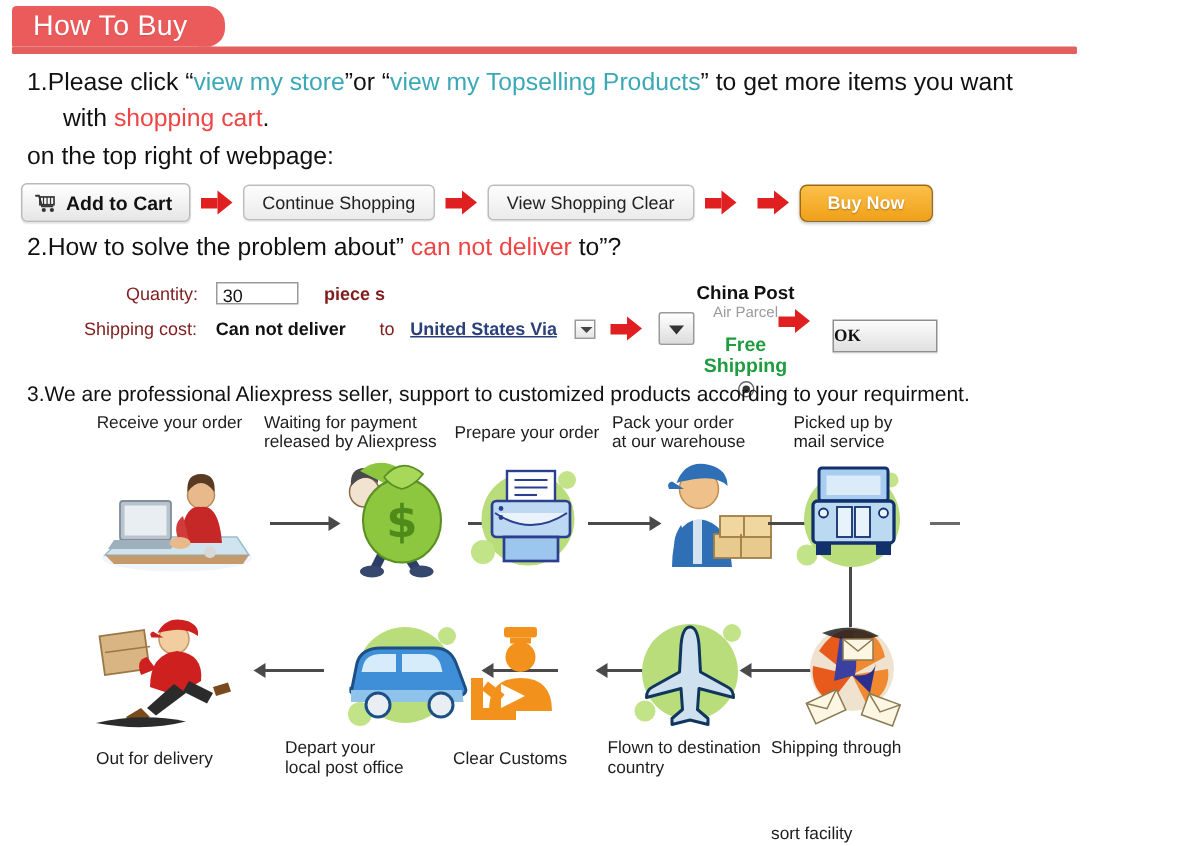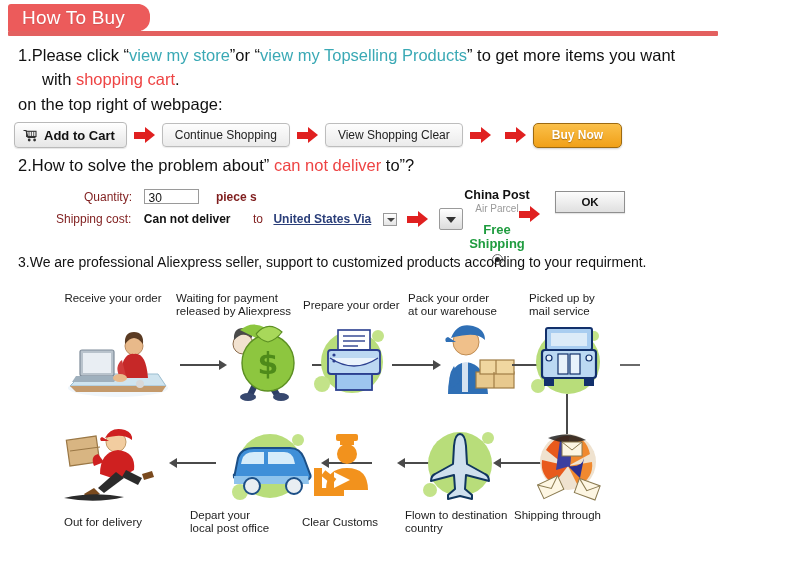--- a/index.html
+++ b/index.html
@@ -116,31 +116,31 @@
   .post-l1{font-size:12.5px;font-weight:bold;color:#111;line-height:14px;}
   .post-l2{font-size:10px;color:#9a9a9a;line-height:13px;}
   .free{font-size:13px;font-weight:bold;color:#1f9c3f;line-height:14px;margin-top:8px;}
   .radio{
     width:11px;height:11px;border-radius:50%;border:1px solid #666;
     background:#fff;margin:3px auto 0;position:relative;box-sizing:border-box;
   }
   .radio:after{content:"";position:absolute;left:2px;top:2px;width:5px;height:5px;border-radius:50%;background:#333;}
 
   .btn-ok{
-    position:absolute;left:555px;top:191px;
+    position:absolute;left:555px;top:213px;
     width:70px;height:22px;
     background:linear-gradient(#fcfcfc,#e0e0e0);
     border:1px solid #8f8f8f;
     font-size:11.5px;font-weight:bold;color:#111;
-    display:flex;align-items:center;justify-content:center;
-    box-shadow:0 1px 1px rgba(0,0,0,.1);box-sizing:border-box;
+    display:flex;align-items:center;justify-content:flex-start;
+    box-shadow:0 1px 1px rgba(0,0,0,.1);box-sizing:border-box;font-family:Liberation Serif, serif;
   }
 
   
-  .flow{position:absolute;left:0;top:288px;width:676px;height:270px;}
+  .flow{position:absolute;left:0;top:272px;width:676px;height:270px;}
   .fl-label{position:absolute;font-size:11.5px;color:#1d1d1d;line-height:13px;text-align:left;}
   .fl-label.c{text-align:center;}
   .icon{position:absolute;}
   .garrow{position:absolute;background:#4a4a4a;height:2px;}
   .garrow .gh{
     position:absolute;right:-7px;top:-4px;width:0;height:0;
     border-top:5px solid transparent;border-bottom:5px solid transparent;border-left:8px solid #4a4a4a;
   }
   .garrow.left .gh{left:-7px;right:auto;border-left:none;border-right:8px solid #4a4a4a;}
   .gvert{position:absolute;background:#4a4a4a;width:2px;}

